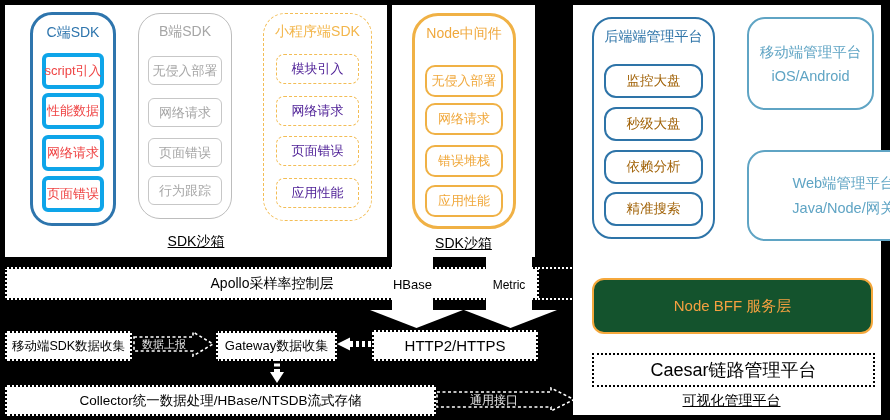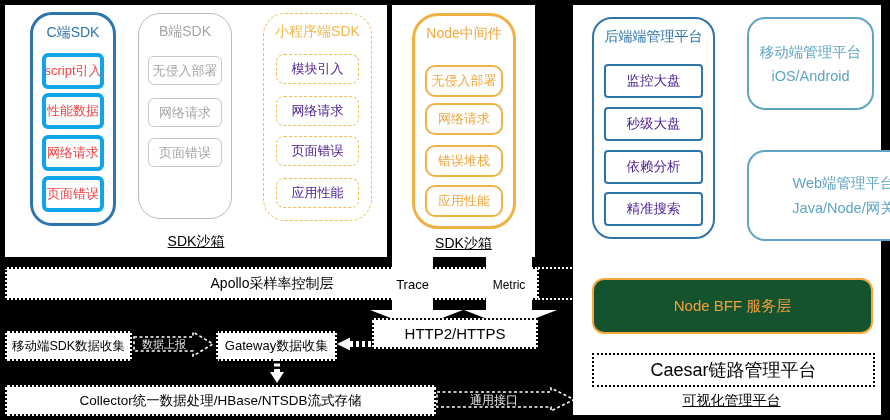--- a/index.html
+++ b/index.html
@@ -22,21 +22,21 @@
   .v-gray{border:1.5px solid #bdbdbd;color:#a6a6a6;}
   .v-gray .chip{border:1.5px solid #c7c7c7;border-radius:6px;color:#a6a6a6;}
 
   .v-orangedash{border:1.5px dashed #f3bd55;color:#f3b64b;}
   .v-orangedash .chip{border:1.5px dashed #f3bd55;border-radius:8px;color:#4c1d95;}
 
   .v-orange{border:3px solid #f0b145;color:#f0a83c;}
   .v-orange .chip{border:2.5px solid #f0b145;border-radius:10px;color:#f0a83c;}
 
   .v-steel{border:2.5px solid #2e74a8;color:#2e74a8;}
-  .v-steel .chip{border:2px solid #2e74a8;border-radius:4px;color:#4c1d95;font-size:13.5px;}
+  .v-steel .chip{border:2px solid #2e74a8;border-radius:12px;color:#a16207;font-size:13.5px;}
 
   .tealbox{position:absolute;border:2px solid #5fa4c4;border-radius:18px;color:#5fa4c4;background:#fff;
            display:flex;flex-direction:column;align-items:center;justify-content:center;gap:6px;font-size:14.5px;}
 
   .bff{position:absolute;border:2px solid #f5a83c;border-radius:12px;color:#f5a040;background:#14532d;
        display:flex;align-items:center;justify-content:center;font-size:15px;}
 
   .dotbar{position:absolute;background:#fff;border:2px dotted #000;color:#000;
           display:flex;align-items:center;justify-content:center;white-space:nowrap;}
   .outline-only{background:transparent;}
@@ -60,20 +60,21 @@
     <div class="chip" style="left:9px;right:9px;top:78px;height:28px;">性能数据</div>
     <div class="chip" style="left:9px;right:9px;top:120px;height:28px;">网络请求</div>
     <div class="chip" style="left:9px;right:9px;top:161px;height:28px;">页面错误</div>
   </div>
 
   <div class="sdkbox v-gray" style="left:138px;top:13px;width:92px;height:204px;">
     <div class="t">B端SDK</div>
     <div class="chip" style="left:9px;right:9px;top:42px;height:27px;">无侵入部署</div>
     <div class="chip" style="left:9px;right:9px;top:84px;height:27px;">网络请求</div>
     <div class="chip" style="left:9px;right:9px;top:124px;height:27px;">页面错误</div>
+    <div class="chip" style="left:9px;right:9px;top:162px;height:27px;">行为跟踪</div>
   </div>
 
   <div class="sdkbox v-orangedash" style="left:263px;top:13px;width:107px;height:206px;">
     <div class="t">小程序端SDK</div>
     <div class="chip" style="left:12px;right:12px;top:40px;height:28px;">模块引入</div>
     <div class="chip" style="left:12px;right:12px;top:82px;height:28px;">网络请求</div>
     <div class="chip" style="left:12px;right:12px;top:122px;height:28px;">页面错误</div>
     <div class="chip" style="left:12px;right:12px;top:164px;height:28px;">应用性能</div>
   </div>
 
@@ -113,21 +114,21 @@
 
   <div class="blabel" style="left:592px;top:392px;width:279px;">可视化管理平台</div>
 
   <div class="dotbar" style="left:5px;top:267px;width:530px;height:29px;font-size:14px;">Apollo采样率控制层</div>
   <div class="dotbar outline-only" style="left:535px;top:267px;width:36px;height:29px;border-color:#fff;"></div>
 
   <svg class="abs" style="left:370px;top:257px;" width="93" height="72" viewBox="0 0 93 72">
     <rect x="22" y="0" width="41" height="53.5" fill="#ffffff"></rect>
     <polygon points="0,53 93,53 46.5,71" fill="#ffffff"></polygon>
   </svg>
-  <div class="arrowlabel" style="left:392px;top:277px;width:41px;font-size:13px;">Trace</div>
+  <div class="arrowlabel" style="left:392px;top:277px;width:41px;font-size:13px;">HBase</div>
 
   <svg class="abs" style="left:464px;top:257px;" width="93" height="72" viewBox="0 0 93 72">
     <rect x="22" y="0" width="46" height="53.5" fill="#ffffff"></rect>
     <polygon points="0,53 93,53 46.5,71" fill="#ffffff"></polygon>
   </svg>
   <div class="arrowlabel" style="left:486px;top:278px;width:46px;font-size:12px;">Metric</div>
 
   <div class="dotbar" style="left:5px;top:331px;width:123px;height:26px;font-size:12.5px;">移动端SDK数据收集</div>
 
   <svg class="abs" style="left:133px;top:331px;" width="81" height="26" viewBox="0 0 81 26">
@@ -135,21 +136,21 @@
     <text x="31" y="17" text-anchor="middle" font-size="11" fill="#e8e8e8">数据上报</text>
   </svg>
 
   <div class="dotbar" style="left:216px;top:331px;width:117px;height:26px;font-size:13px;">Gateway数据收集</div>
 
   <svg class="abs" style="left:337px;top:337px;" width="35" height="14" viewBox="0 0 35 14">
     <line x1="13" y1="7" x2="35" y2="7" stroke="#ffffff" stroke-width="6" stroke-dasharray="3 3"></line>
     <polygon points="0,7 13,0.5 13,13.5" fill="#ffffff"></polygon>
   </svg>
 
-  <div class="dotbar" style="left:372px;top:318px;width:162px;height:27px;font-size:15px;">HTTP2/HTTPS</div>
+  <div class="dotbar" style="left:372px;top:330px;width:162px;height:27px;font-size:15px;">HTTP2/HTTPS</div>
 
   <svg class="abs" style="left:270px;top:358px;" width="14" height="26" viewBox="0 0 14 26">
     <line x1="7" y1="0" x2="7" y2="15" stroke="#ffffff" stroke-width="6" stroke-dasharray="3 2.5"></line>
     <polygon points="0,14 14,14 7,25" fill="#ffffff"></polygon>
   </svg>
 
   <div class="dotbar" style="left:5px;top:385px;width:427px;height:27px;font-size:13.5px;">Collector统一数据处理/HBase/NTSDB流式存储</div>
 
   <svg class="abs" style="left:436px;top:387px;" width="139" height="25" viewBox="0 0 139 25">
     <polygon points="1,5 115,5 115,1 138,12.5 115,24 115,20 1,20" fill="#000000" stroke="#ffffff" stroke-width="1.6" stroke-dasharray="3 2.5"></polygon>

